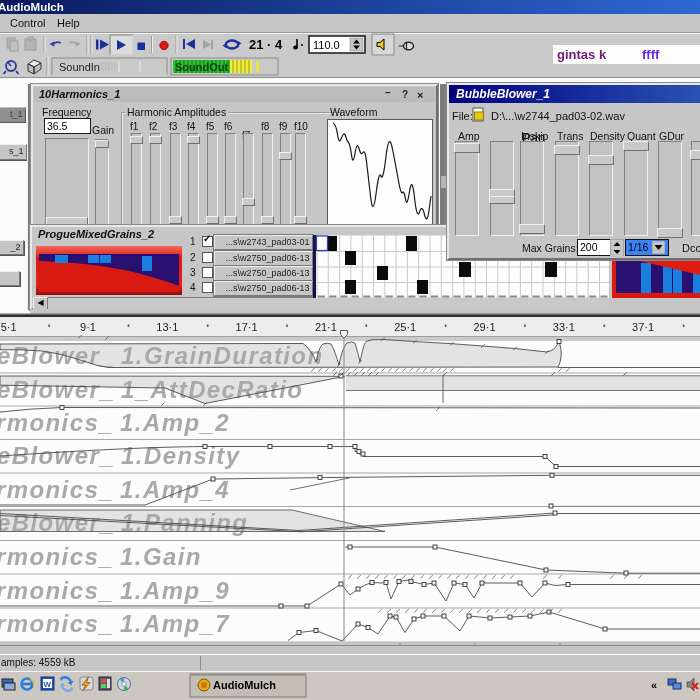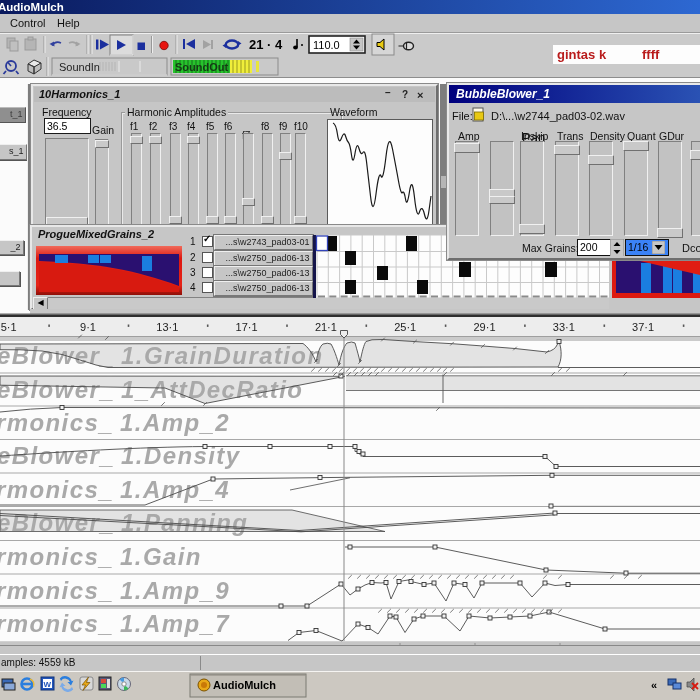--- a/index.html
+++ b/index.html
@@ -336,22 +336,22 @@
       </svg>
 <div class="abs" style="left:176px;top:154px;width:40px;height:15px;background:#3b82f6;border:1px solid #111;font-size:10.5px;line-height:15px;padding-left:2px;">1/16</div>
 <svg class="abs" style="left:203px;top:156px;" width="13" height="13" viewBox="0 0 13 13">
  <rect x="0" y="0" width="13" height="13" fill="#c6c6c6" stroke="#888" stroke-width="0.8"></rect>
  <path d="M6.5,9 l4,-5 h-8 z" fill="#000"></path>
       </svg>
 <div class="lbl" style="left:233px;top:157px;">Dco</div>
 </div>
 
 <div class="abs" style="left:553px;top:45px;width:147px;height:19px;background:#fdfdfd;"></div>
-<div class="abs" style="left:557px;top:47px;font-weight:bold;font-size:13px;color:#b91c1c;">gintas k</div>
-<div class="abs" style="left:642px;top:47px;font-weight:bold;font-size:13px;color:#b91c1c;">ffff</div>
+<div class="abs" style="left:557px;top:47px;font-weight:bold;font-size:13px;color:#701a75;">gintas k</div>
+<div class="abs" style="left:642px;top:47px;font-weight:bold;font-size:13px;color:#6d28d9;">ffff</div>
 
 <svg id="auto" class="abs" style="left:0;top:305px;" width="700" height="345" viewBox="0 305 700 345">
 <rect x="30" y="309" width="670" height="5" fill="#c6c6c6"></rect>
 <rect x="0" y="313.5" width="700" height="1.5" fill="#666"></rect>
 <rect x="0" y="315" width="700" height="2" fill="#2e2e2e"></rect>
 <rect x="0" y="317" width="700" height="19" fill="#ededed"></rect>
 <rect x="0" y="336" width="700" height="5" fill="#cbcbcb"></rect>
 <rect x="0" y="336" width="700" height="1" fill="#9f9f9f"></rect>
 <text x="8.7" y="331" font-size="11" fill="#222" text-anchor="middle" font-family="Liberation Sans">5·1</text>
 <rect x="48.3" y="324.5" width="1.6" height="2.4" fill="#555"></rect>

